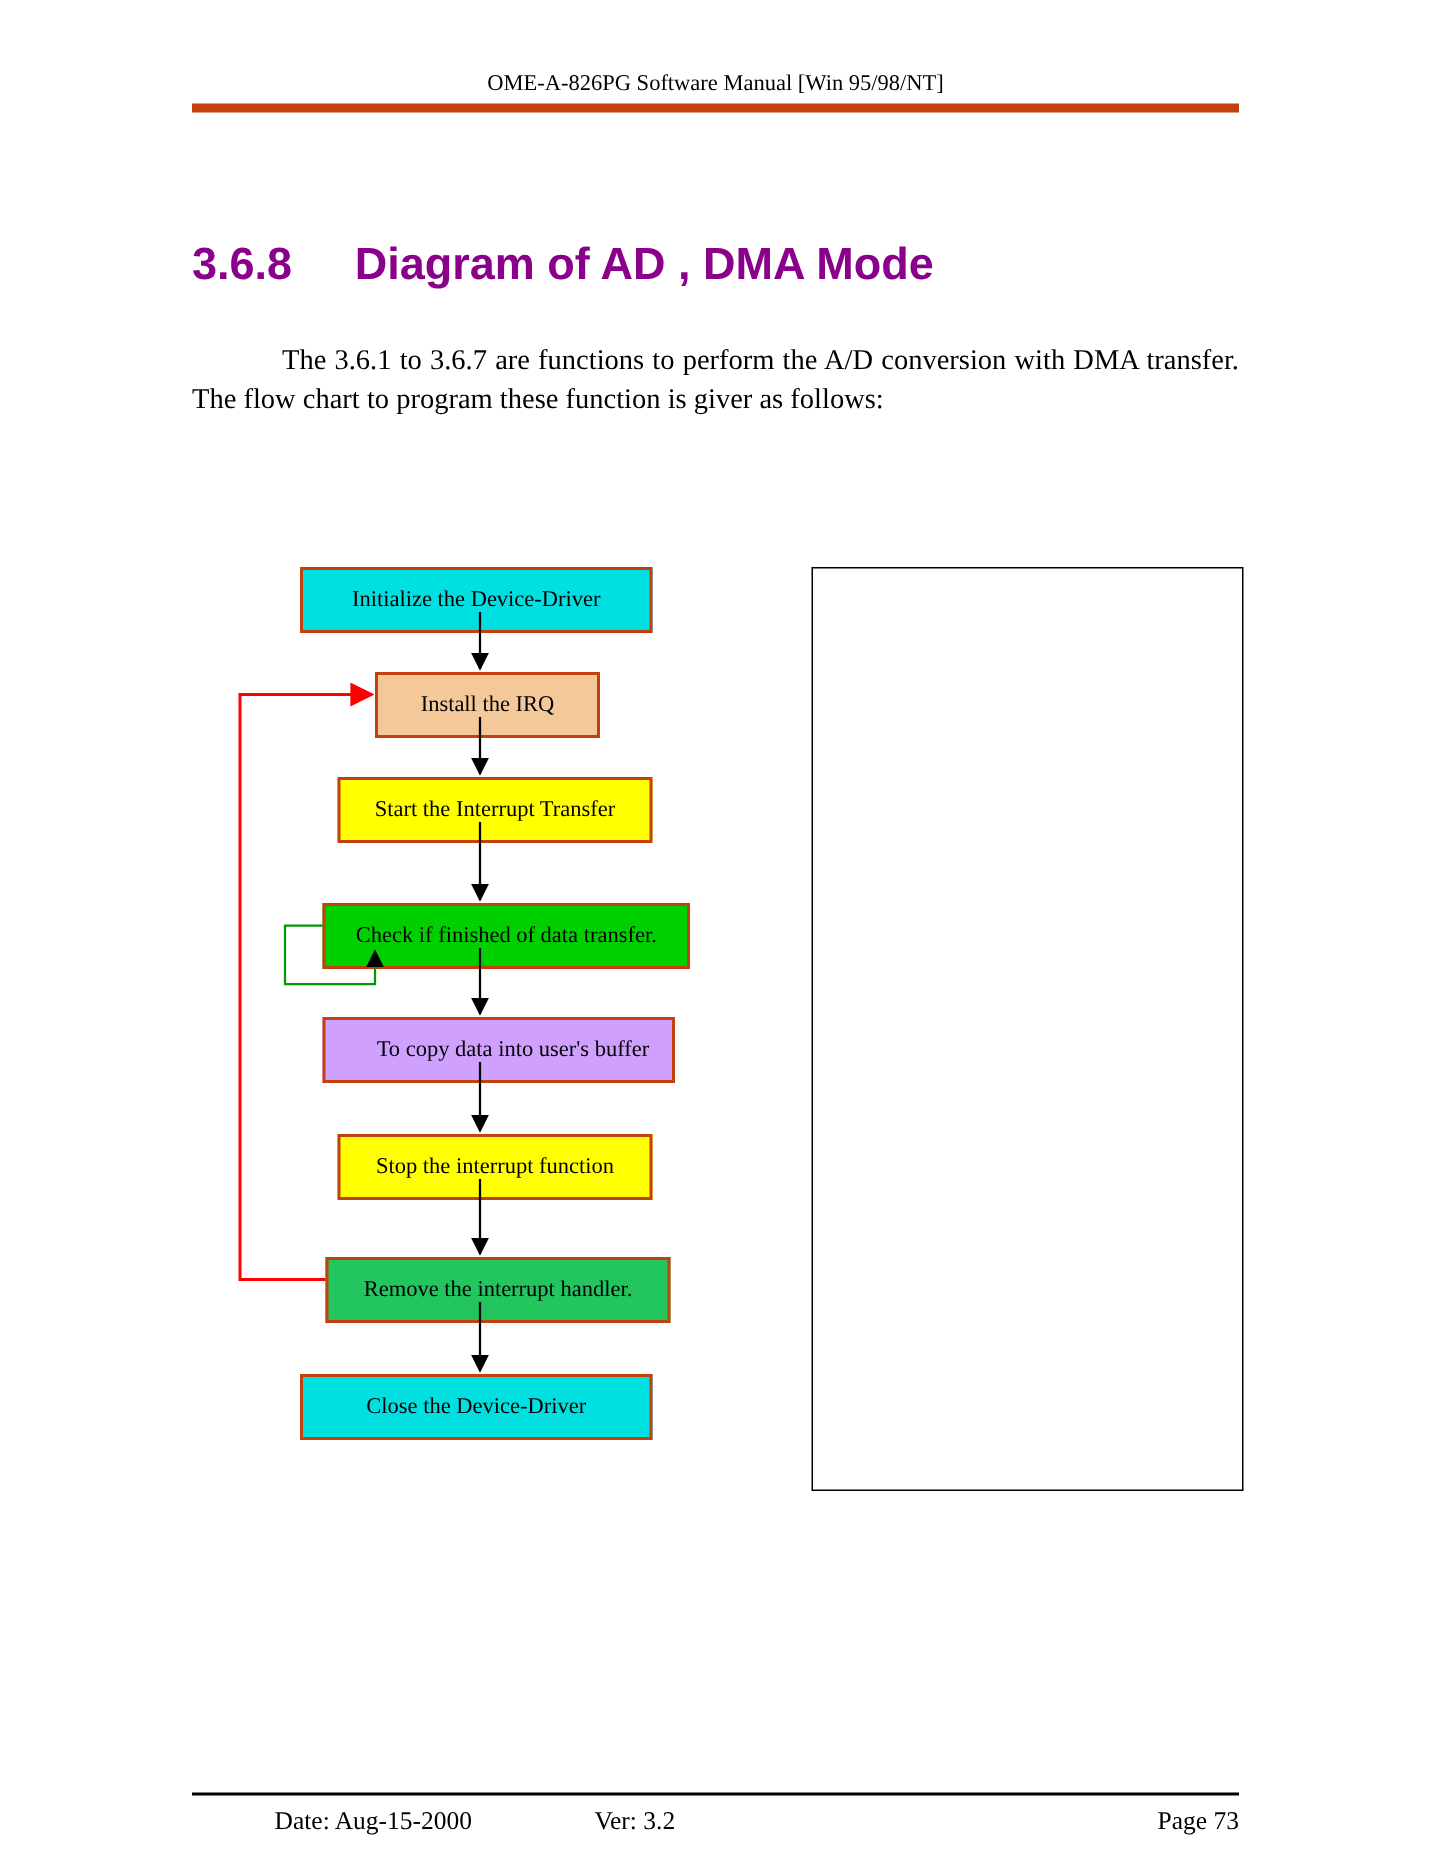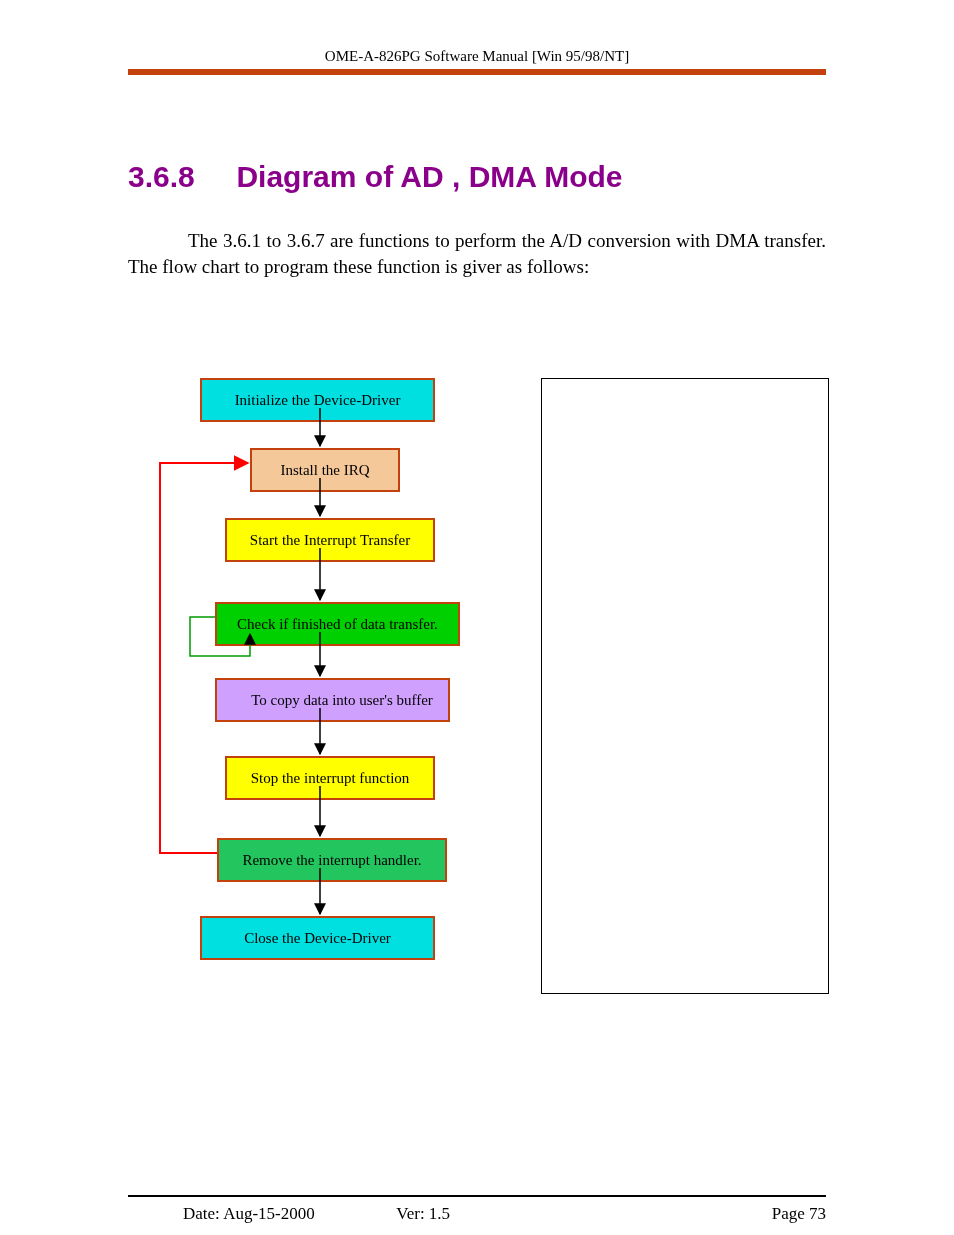--- a/index.html
+++ b/index.html
@@ -149,15 +149,15 @@
   <line x1="150" y1="490" x2="150" y2="536" stroke="#000" stroke-width="1.5" marker-end="url(#ah-black)"></line>
 
   <polyline points="45,239 20,239 20,278 80,278 80,256" fill="none" stroke="#009a00" stroke-width="1.5" marker-end="url(#ah-black)"></polyline>
 
   <polyline points="47,475 -10,475 -10,85 78,85" fill="none" stroke="#ff0000" stroke-width="2" marker-end="url(#ah-red)"></polyline>
 </svg>
 
 <div class="footer-rule"></div>
 <div class="footer">
   <span>Date: Aug-15-2000</span>
-  <span style="position:relative; left:-120px;">Ver: 1.5</span>
+  <span style="position:relative; left:-120px;">Ver: 3.2</span>
   <span>Page  73</span>
 </div>
 
 </body></html>

